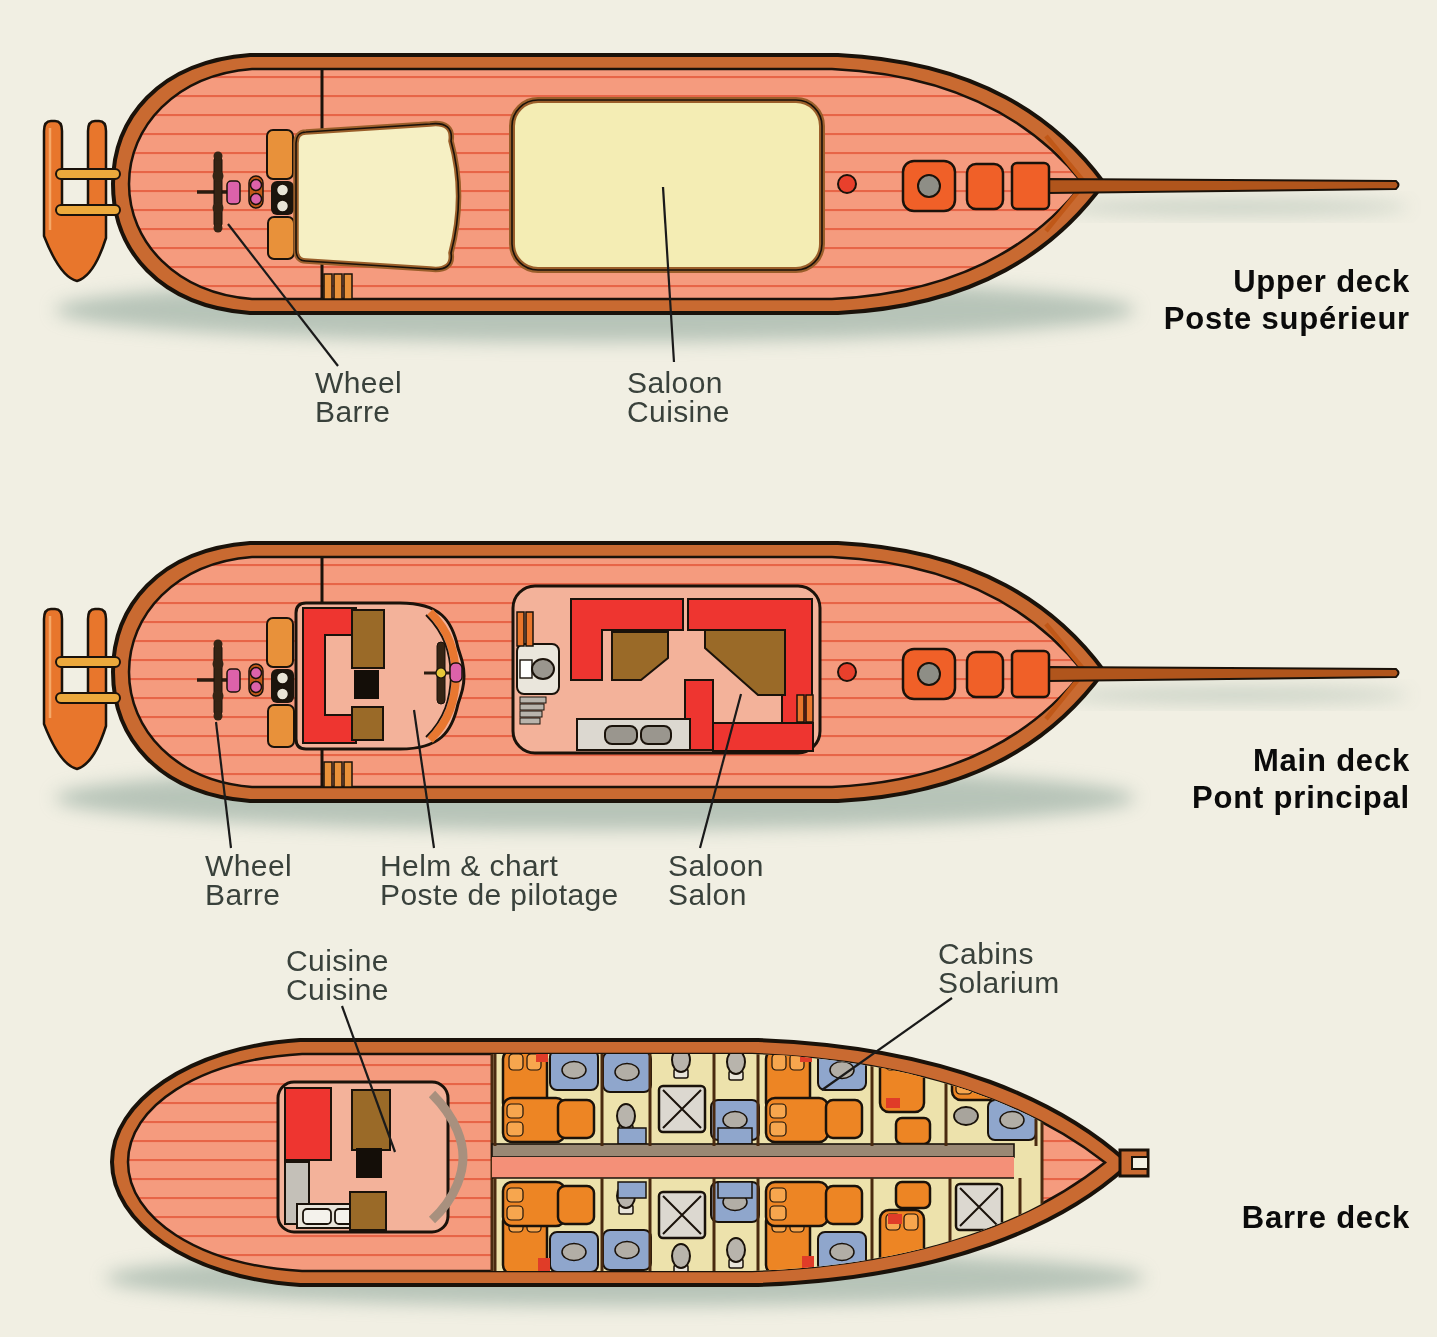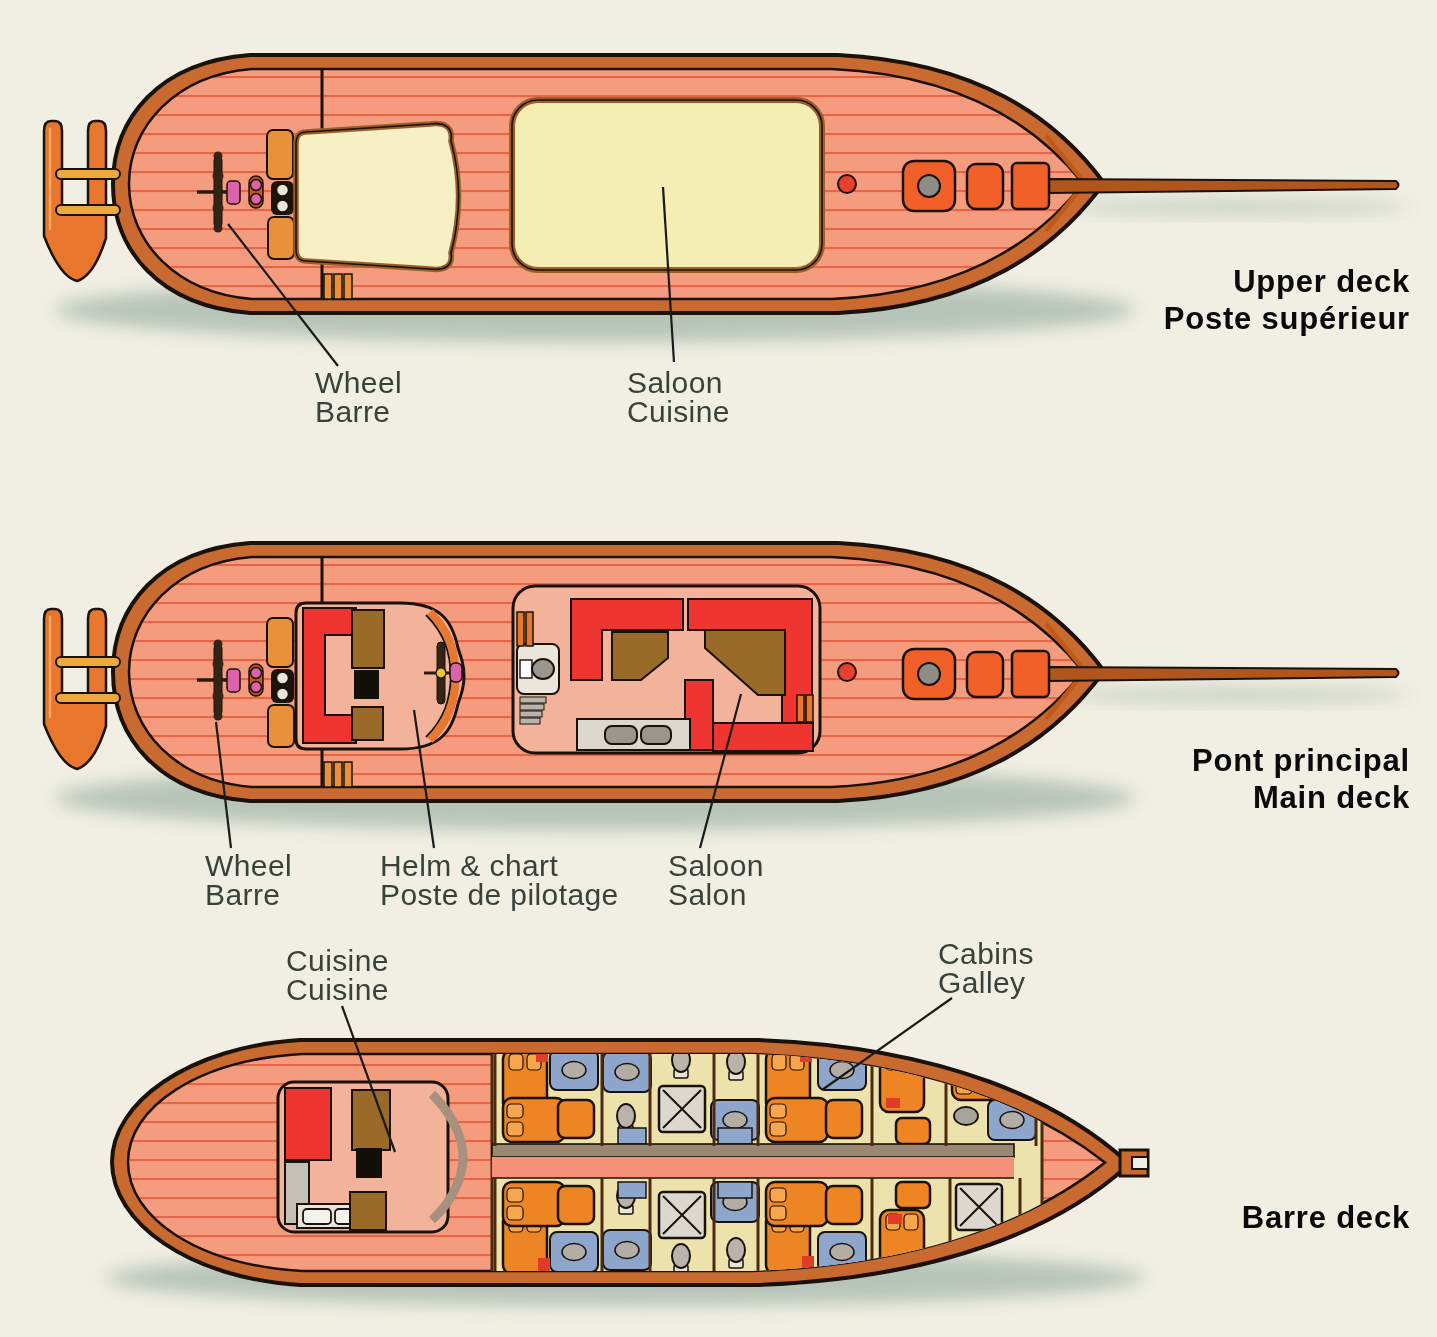--- a/index.html
+++ b/index.html
@@ -279,22 +279,22 @@
       <path d="M342 1006 L395 1152"></path>
       <path d="M952 998 L822 1090"></path>
     </g>
   </svg>
 
   <div class="deck-title" style="top:263px">
     <div>Upper deck</div>
     <div>Poste supérieur</div>
   </div>
   <div class="deck-title" style="top:742px">
+    <div>Main deck</div>
     <div>Pont principal</div>
-    <div>Main deck</div>
   </div>
   <div class="deck-title" style="top:1199px">
     <div>Barre deck</div>
   </div>
 
   <div class="callout" style="left:315px;top:368px">
     <div>Wheel</div>
     <div>Barre</div>
   </div>
   <div class="callout" style="left:627px;top:368px">
@@ -314,16 +314,16 @@
     <div>Saloon</div>
     <div>Salon</div>
   </div>
 
   <div class="callout" style="left:286px;top:946px">
     <div>Cuisine</div>
     <div>Cuisine</div>
   </div>
   <div class="callout" style="left:938px;top:939px">
     <div>Cabins</div>
-    <div>Galley</div>
+    <div>Solarium</div>
   </div>
 
 </div>
 
 </body></html>

